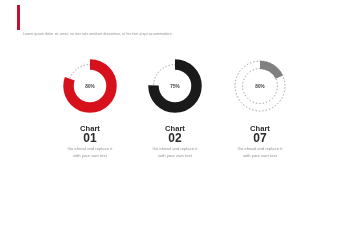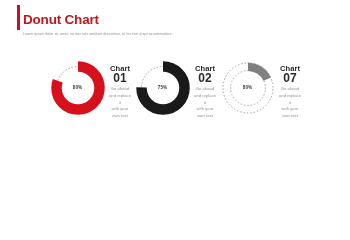--- a/index.html
+++ b/index.html
@@ -61,21 +61,21 @@
     top: 56px;
     width: 350px;
     height: 120px;
     display: flex;
     justify-content: center;
     align-items: flex-start;
   }
   .chart-col {
     width: 85px;
     display: flex;
-    flex-direction: row;
+    flex-direction: column;
     align-items: center;
   }
   .donut-wrap {
     position: relative;
     width: 60px;
     height: 60px;
   }
   .donut-wrap svg {
     display: block;
     width: 60px;
@@ -119,21 +119,20 @@
     color: #8f8f8f;
     line-height: 6.8px;
     letter-spacing: 0.05px;
   }
 </style>
 </head>
 <body>
 
 <div id="header">
   <div id="accent-bar"></div>
-  <div id="page-title">Donut Chart</div>
   <div id="page-subtitle">Lorem ipsum dolor sit amet, no mei tale omittam dissentias, at his fem atqui accommodare.</div>
 </div>
 
 <div id="charts-row">
 
   <div class="chart-col">
     <div class="donut-wrap">
       <svg viewBox="0 0 60 60">
 
         <circle cx="30" cy="30" r="21.5" fill="none" stroke="#9a9a9a" stroke-width="1" stroke-dasharray="0.6 2.6" stroke-linecap="round" transform="rotate(-90 30 30)"></circle>

